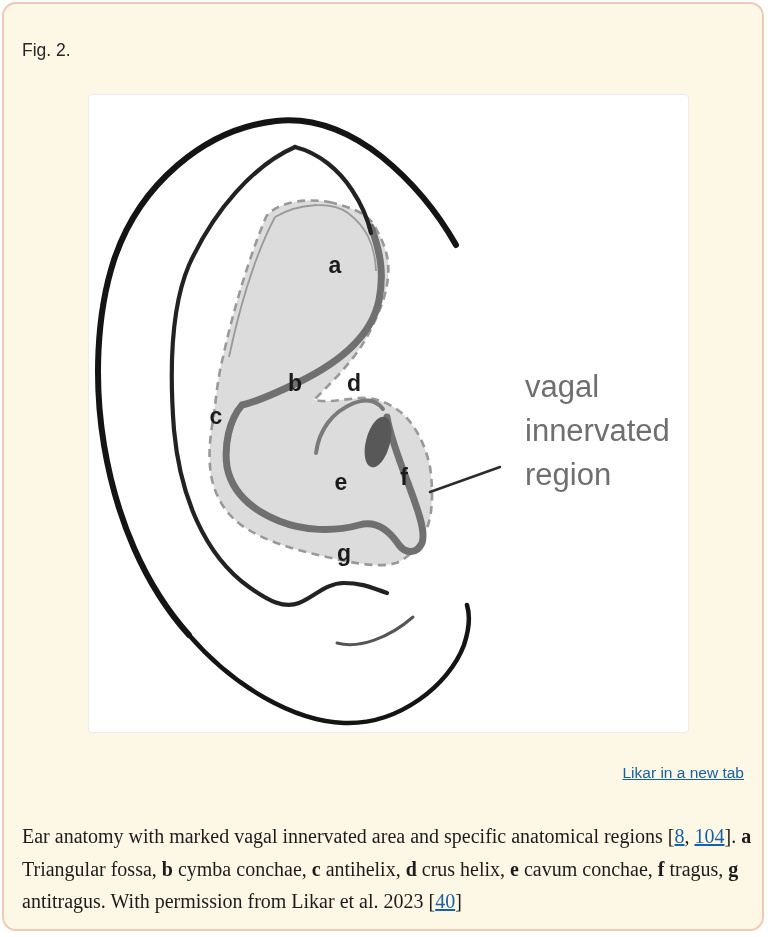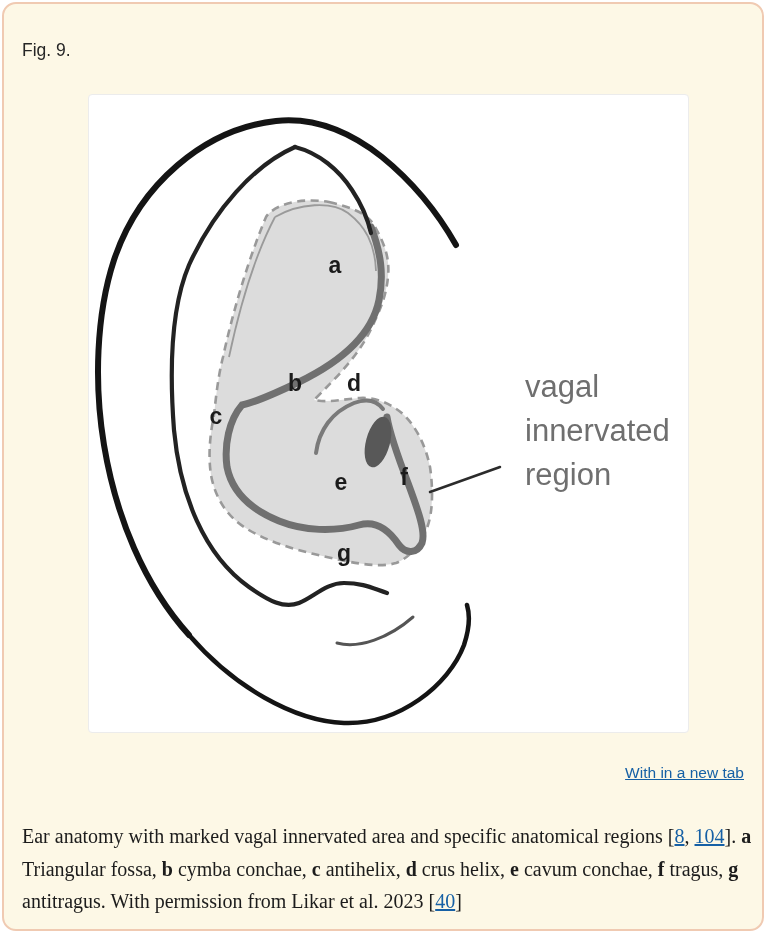--- a/index.html
+++ b/index.html
@@ -40,21 +40,21 @@
   }
   .vagal-text{
     font-family:"Liberation Sans",sans-serif;font-size:31px;fill:#6f6f6f;
   }
 </style>
 </head>
 <body>
 
 <div class="card">
 
-  <div class="fig-label">Fig. 9.</div>
+  <div class="fig-label">Fig. 2.</div>
 
   <div class="figure-panel">
     <svg width="599" height="637" viewBox="0 0 599 637">
 
       <path d="M 240,107 C 260,112 277,117 285,130 C 295,148 301,162 299,182 C 297,202 291,215 283,232 C 270,260 250,280 225,305 C 240,308 255,304 271,303 C 287,302 303,309 315,320 C 328,333 337,352 341,372 C 344,392 344,415 339,430 C 333,448 322,462 307,468 C 287,474 255,466 225,459 C 200,453 175,445 155,432 C 137,420 126,402 122,380 C 119,360 121,340 125,320 C 127,302 129,282 134,262 C 142,225 157,170 177,122 C 185,110 210,102 240,107 Z" fill="#dcdcdc" stroke="#999999" stroke-width="2.6" stroke-dasharray="8 5.5"></path>
 
       <path d="M 186,122 C 210,108 243,106 259,118 C 276,131 286,148 287,176" fill="none" stroke="#9a9a9a" stroke-width="1.8"></path>
       <path d="M 186,122 C 166,160 150,215 140,262" fill="none" stroke="#9a9a9a" stroke-width="1.8"></path>
 
       <path d="M 282,132 C 292,158 295,180 290,205 C 282,245 245,270 210,287 C 183,300 163,308 153,310 C 140,325 135,350 138,372 C 143,397 163,415 190,426 C 215,436 245,437 270,430 C 287,425 300,435 310,450 C 317,459 328,459 333,448 C 337,437 329,415 319,388 C 309,362 301,340 298,322" fill="none" stroke="#707070" stroke-width="7" stroke-linecap="round"></path>
@@ -79,17 +79,17 @@
       <text class="ear-letter" x="255" y="466" text-anchor="middle">g</text>
 
       <path d="M 341,397 L 411,372" stroke="#2b2b2b" stroke-width="2.5" stroke-linecap="round"></path>
 
       <text class="vagal-text" x="436" y="302">vagal</text>
       <text class="vagal-text" x="436" y="346">innervated</text>
       <text class="vagal-text" x="436" y="390">region</text>
     </svg>
   </div>
 
-  <a class="open-link">With in a new tab</a>
+  <a class="open-link">Likar in a new tab</a>
 
   <div class="caption"><span class="cap-plain">Ear anatomy with marked vagal innervated area and specific anatomical regions [</span><a class="cap-link">8</a><span class="cap-plain">, </span><a class="cap-link">104</a><span class="cap-plain">]. </span><span class="cap-bold">a</span><span class="cap-plain"> Triangular fossa, </span><span class="cap-bold">b</span><span class="cap-plain"> cymba conchae, </span><span class="cap-bold">c</span><span class="cap-plain"> antihelix, </span><span class="cap-bold">d</span><span class="cap-plain"> crus helix, </span><span class="cap-bold">e</span><span class="cap-plain"> cavum conchae, </span><span class="cap-bold">f</span><span class="cap-plain"> tragus, </span><span class="cap-bold">g</span><span class="cap-plain"> antitragus. With permission from Likar et al. 2023 [</span><a class="cap-link">40</a><span class="cap-plain">]</span></div>
 
 </div>
 
 </body></html>

